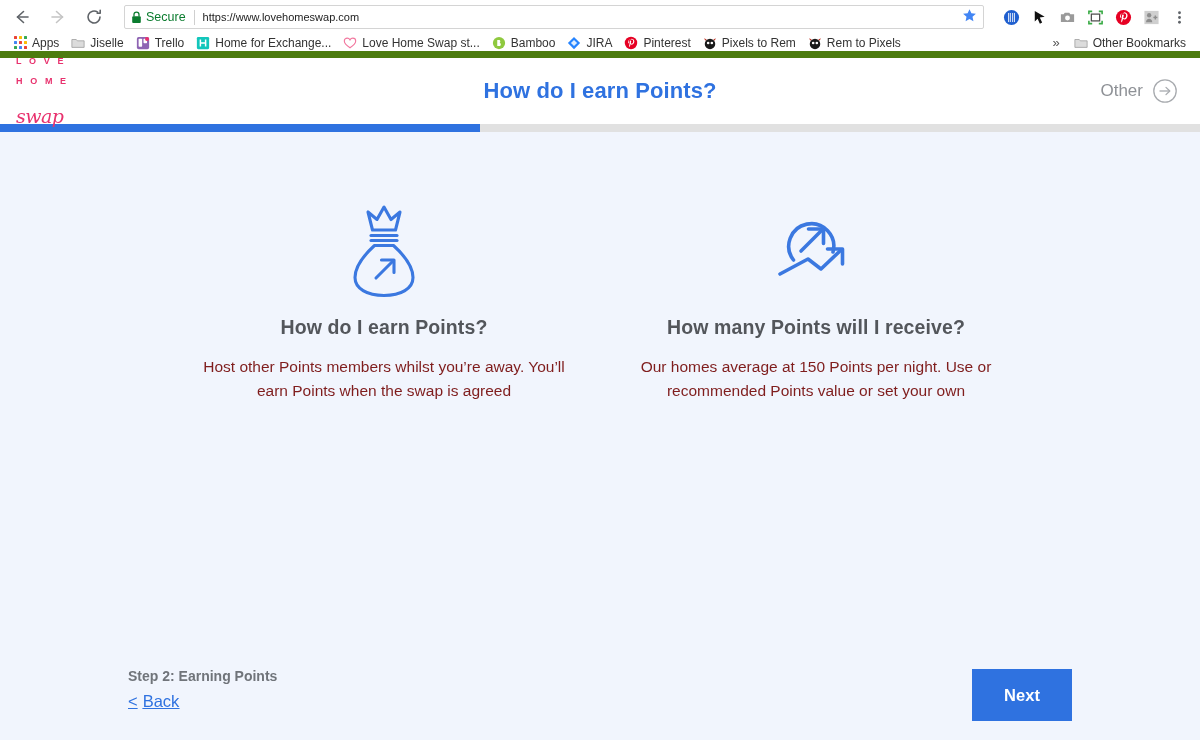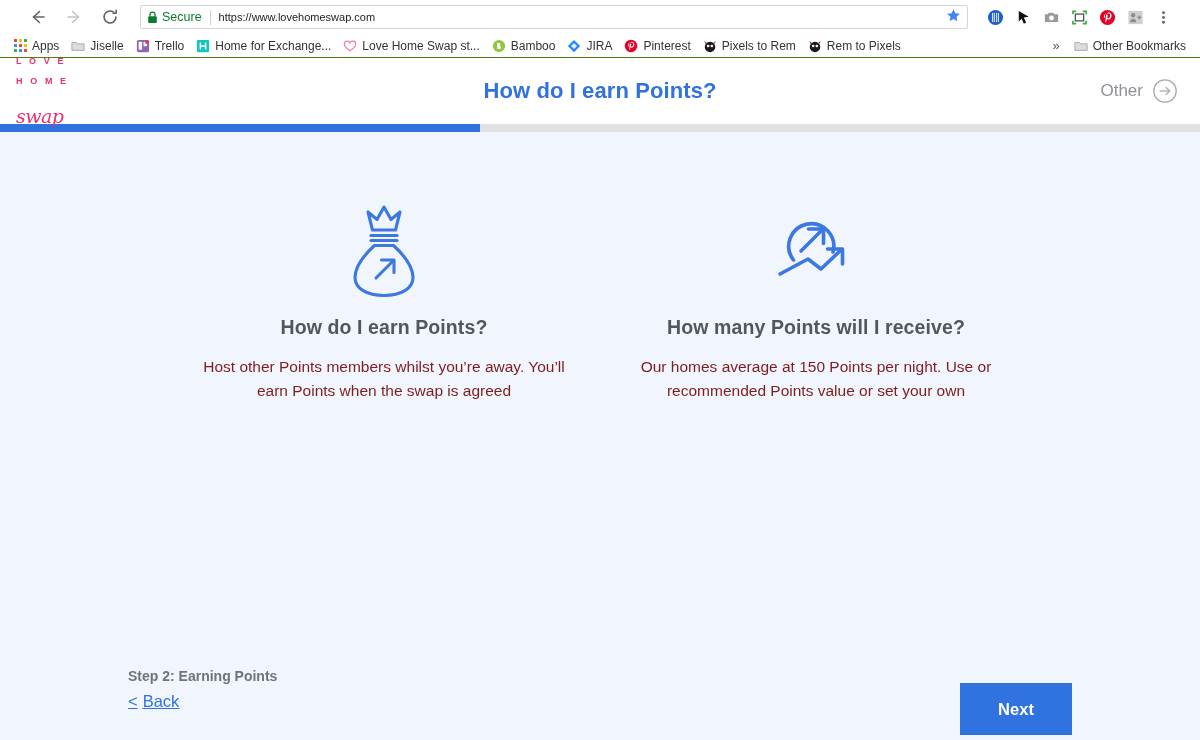--- a/index.html
+++ b/index.html
@@ -8,21 +8,21 @@
     font-family: "Liberation Sans", sans-serif;
     background: #f1f5fd;
     overflow: hidden;
   }
 
   
   #browser-chrome { width: 1200px; background: #fff; }
 
   #toolbar {
     height: 34px; display: flex; align-items: center;
-    padding: 0 24px; gap: 8px; background: #fff;
+    padding: 0 8px; gap: 8px; background: #fff;
   }
   .nav-btn {
     width: 28px; height: 28px; display: flex;
     align-items: center; justify-content: center;
     border-radius: 50%; flex: 0 0 auto;
   }
   .nav-btn svg { display: block; }
 
   #omnibox {
     flex: 1 1 auto; height: 24px; margin: 0 6px 0 8px;
@@ -41,21 +41,21 @@
 
   #extensions { display: flex; align-items: center; gap: 2px; flex: 0 0 auto; }
   .ext-icon {
     width: 26px; height: 26px; display: flex;
     align-items: center; justify-content: center;
   }
 
   #bookmarks-bar {
     height: 24px; display: flex; align-items: center;
     padding: 0 8px; background: #fff;
-    border-bottom: 1px solid #4d7c0f; gap: 0;
+    border-bottom: 7px solid #4d7c0f; gap: 0;
   }
   .bm {
     display: flex; align-items: center; gap: 5px;
     padding: 2px 6px; font-size: 12px; color: #333;
     white-space: nowrap; flex: 0 0 auto;
   }
   .bm-label { line-height: 1; }
   .bm-ico { width: 14px; height: 14px; flex: 0 0 auto; display: block; }
   #bm-spacer { flex: 1 1 auto; }
   #bm-overflow { font-size: 13px; color: #555; padding: 0 8px; flex: 0 0 auto; }
@@ -132,22 +132,22 @@
   }
   #footer-left { position: absolute; left: 128px; bottom: 28px; }
   #step-label { font-size: 14px; color: #70747a; margin-bottom: 8px; font-weight: bold; }
   #back-link {
     font-size: 16.5px; color: #2f72e0;
     display: inline-flex; gap: 5px; align-items: baseline;
   }
   #back-chevron { text-decoration: none; }
   #back-text { text-decoration: underline; }
   #next-button {
-    position: absolute; right: 128px; bottom: 4px;
-    width: 112px; height: 52px; background: #2f72e0;
+    position: absolute; right: 128px; bottom: 18px;
+    width: 100px; height: 52px; background: #2f72e0;
     color: #fff; font-size: 16.5px; font-weight: bold;
     display: flex; align-items: center; justify-content: center;
     border: none; font-family: "Liberation Sans", sans-serif;
   }
 </style>
 </head>
 <body>
 
 <div id="browser-chrome">
 

